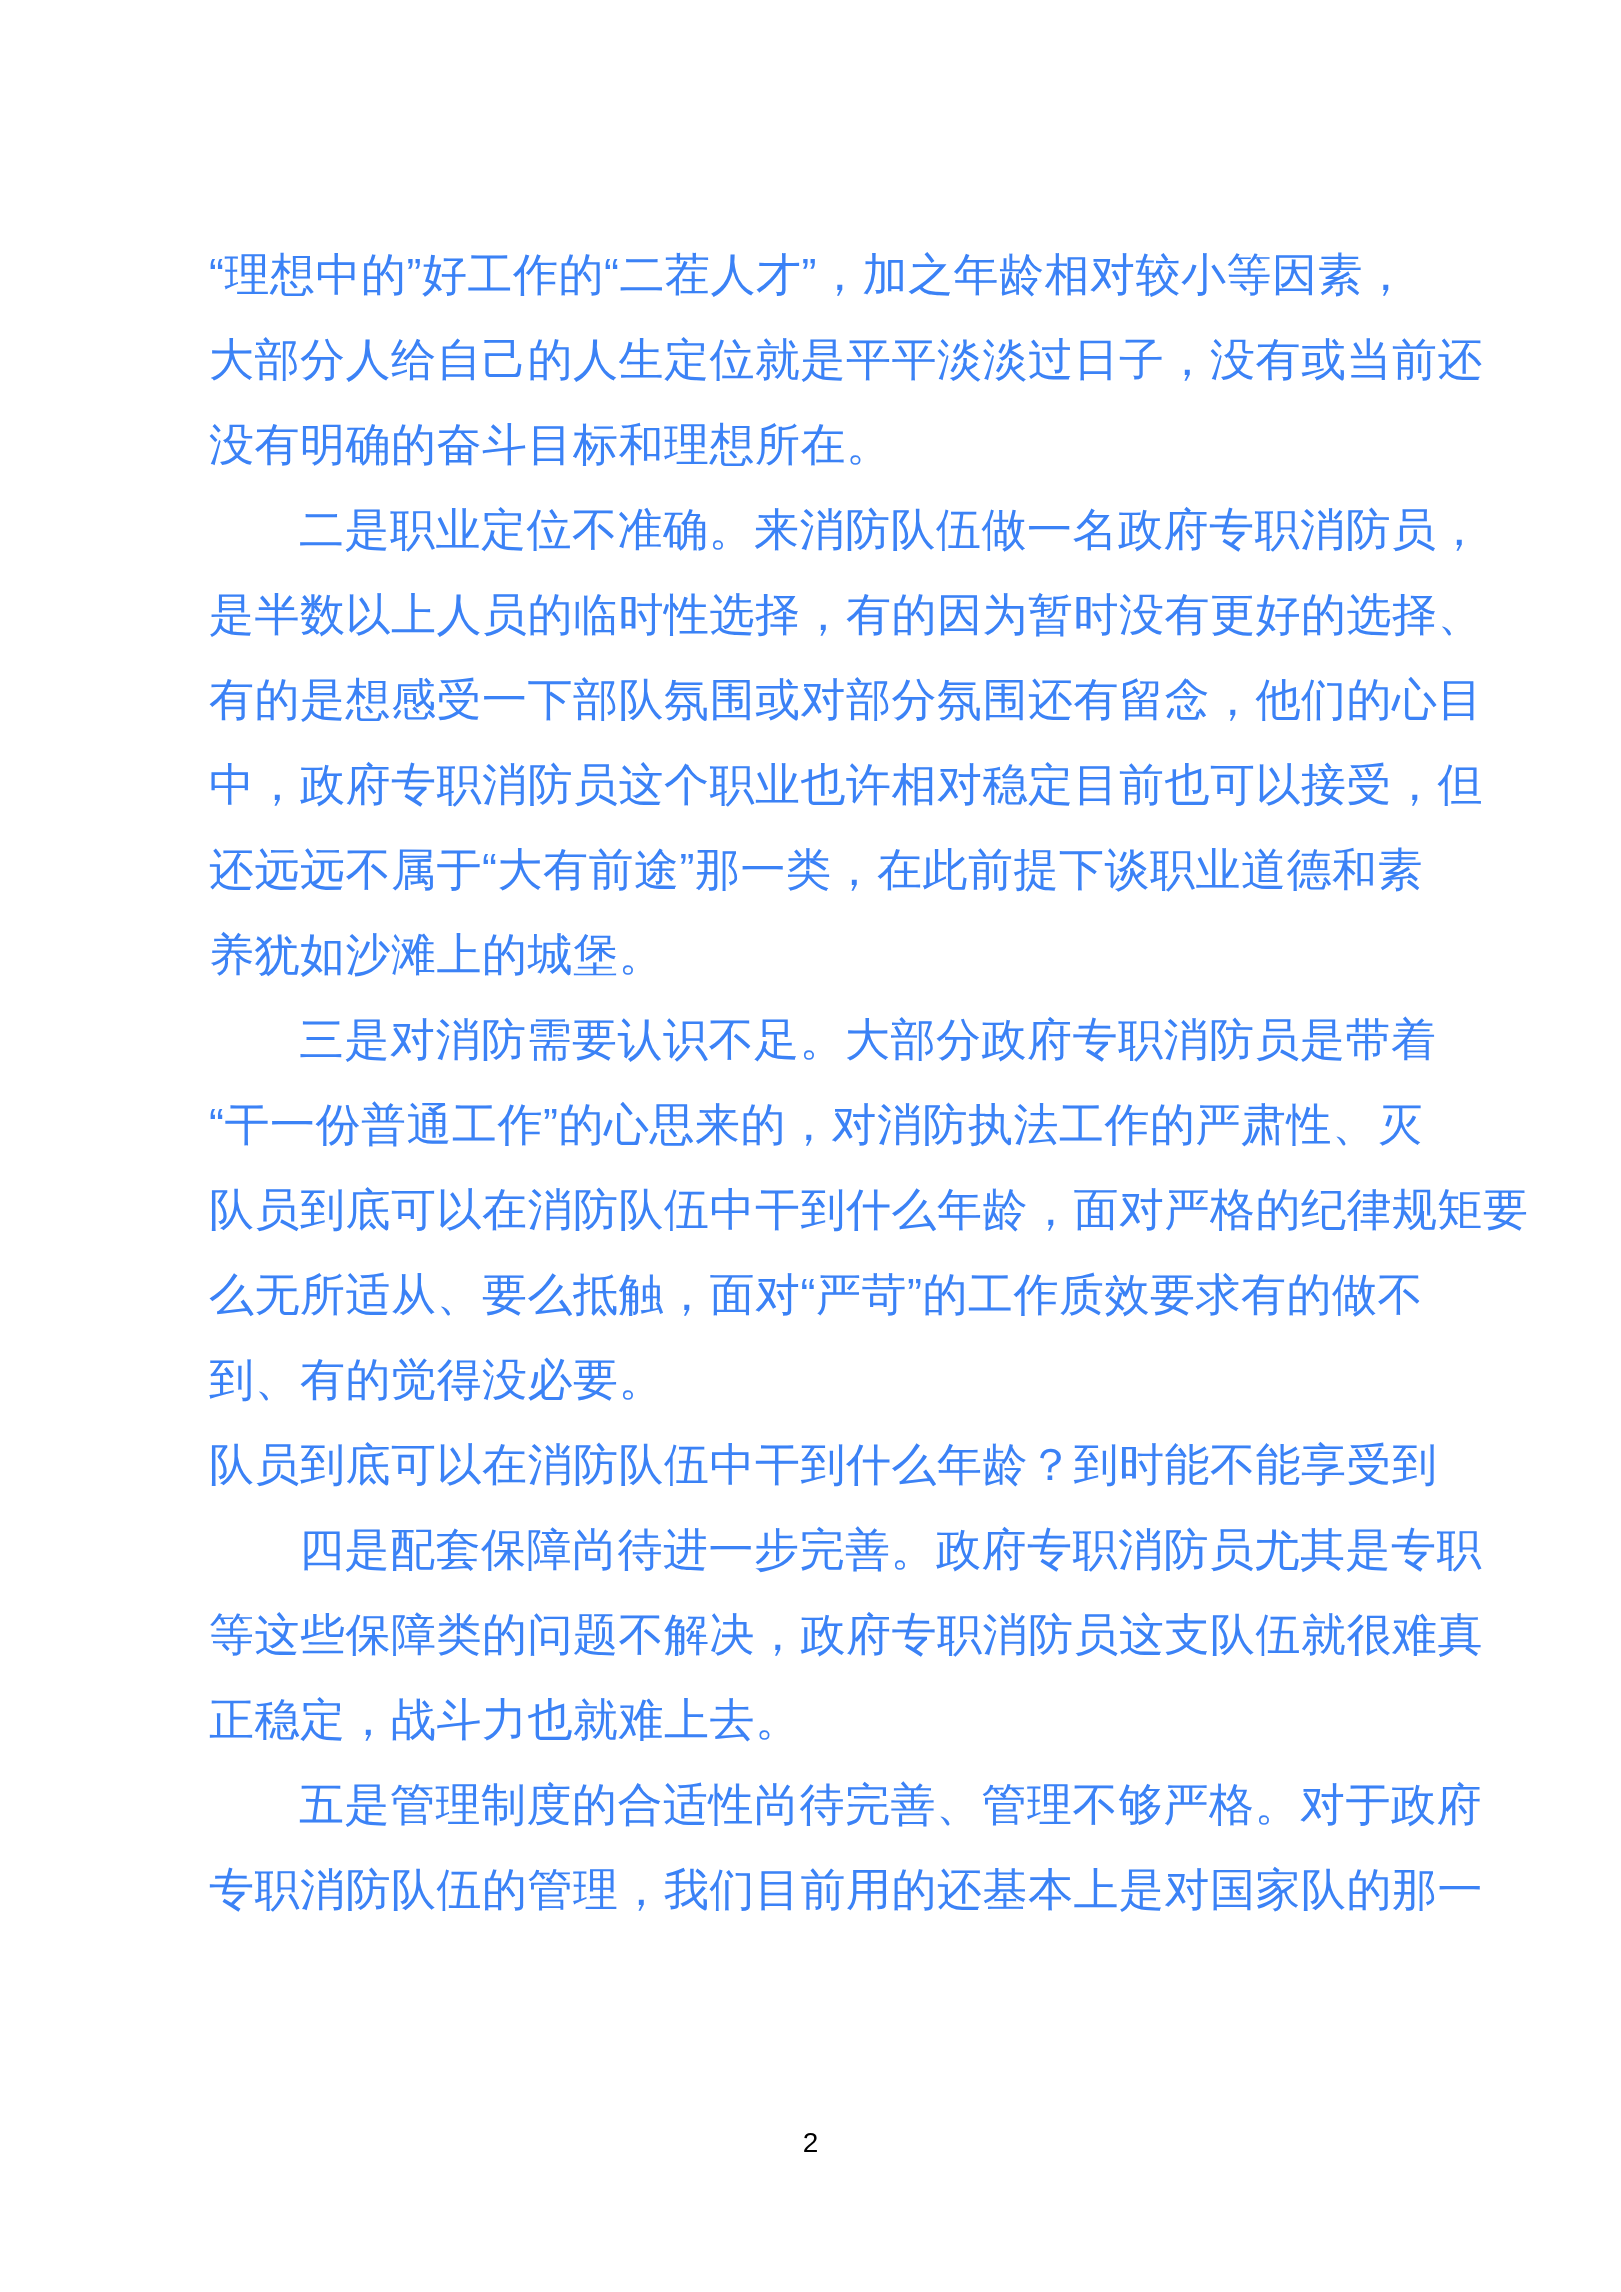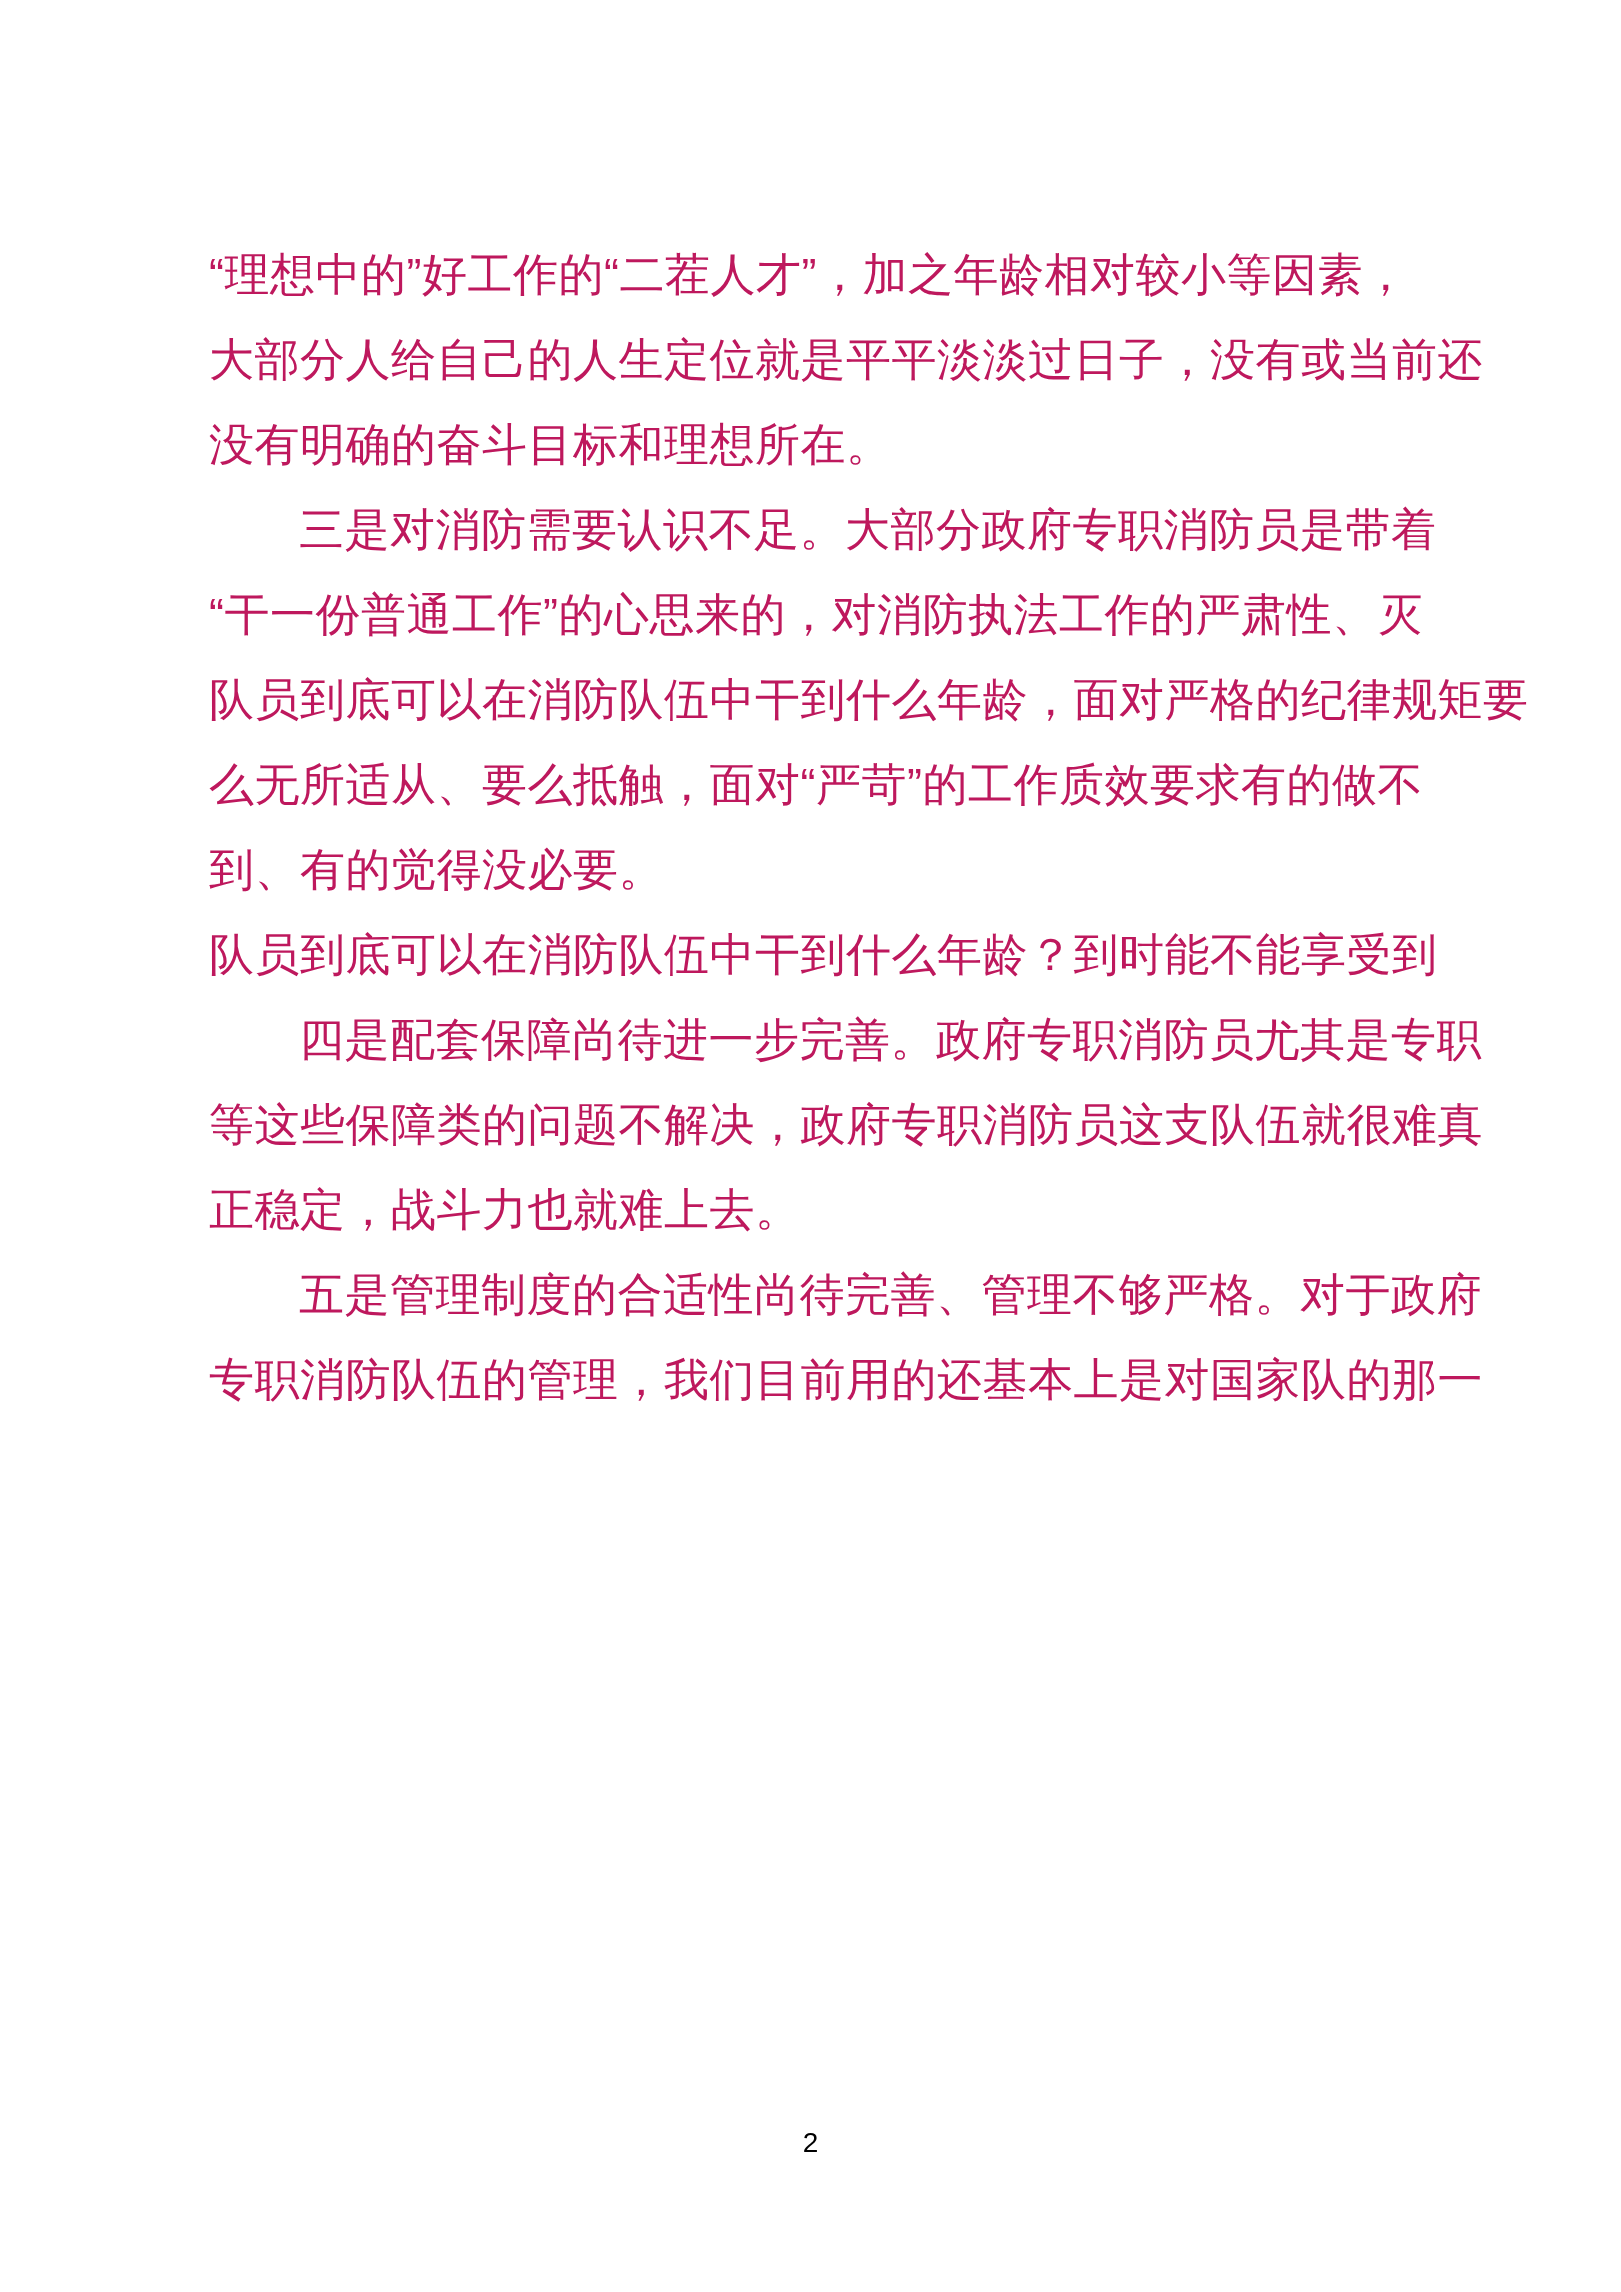--- a/index.html
+++ b/index.html
@@ -30,21 +30,21 @@
     margin: 0;
     padding: 0;
   }
   .line {
     height: 85px;
     line-height: 85px;
     font-size: 45px;
     letter-spacing: 0.5px;
     white-space: nowrap;
     text-align: left;
-    color: #be185d;
+    color: #3b82f6;
   }
   .line.indent {
     padding-left: 90px;
   }
   .page-number {
     position: absolute;
     top: 2125px;
     left: 0;
     width: 100%;
     text-align: center;
@@ -57,20 +57,28 @@
 <body>
 
 <div class="page">
   <div class="text-block" id="paragraphs">
       <div class="paragraph">
         <div class="line">“理想中的”好工作的“二茬人才”，加之年龄相对较小等因素，</div>
         <div class="line">大部分人给自己的人生定位就是平平淡淡过日子，没有或当前还</div>
         <div class="line">没有明确的奋斗目标和理想所在。</div>
       </div>
       <div class="paragraph">
+        <div class="line indent">二是职业定位不准确。来消防队伍做一名政府专职消防员，</div>
+        <div class="line">是半数以上人员的临时性选择，有的因为暂时没有更好的选择、</div>
+        <div class="line">有的是想感受一下部队氛围或对部分氛围还有留念，他们的心目</div>
+        <div class="line">中，政府专职消防员这个职业也许相对稳定目前也可以接受，但</div>
+        <div class="line">还远远不属于“大有前途”那一类，在此前提下谈职业道德和素</div>
+        <div class="line">养犹如沙滩上的城堡。</div>
+      </div>
+      <div class="paragraph">
         <div class="line indent">三是对消防需要认识不足。大部分政府专职消防员是带着</div>
         <div class="line">“干一份普通工作”的心思来的，对消防执法工作的严肃性、灭</div>
         <div class="line">队员到底可以在消防队伍中干到什么年龄，面对严格的纪律规矩要</div>
         <div class="line">么无所适从、要么抵触，面对“严苛”的工作质效要求有的做不</div>
         <div class="line">到、有的觉得没必要。</div>
       </div>
       <div class="paragraph">
         <div class="line">队员到底可以在消防队伍中干到什么年龄？到时能不能享受到</div>
         <div class="line indent">四是配套保障尚待进一步完善。政府专职消防员尤其是专职</div>
         <div class="line">等这些保障类的问题不解决，政府专职消防员这支队伍就很难真</div>

